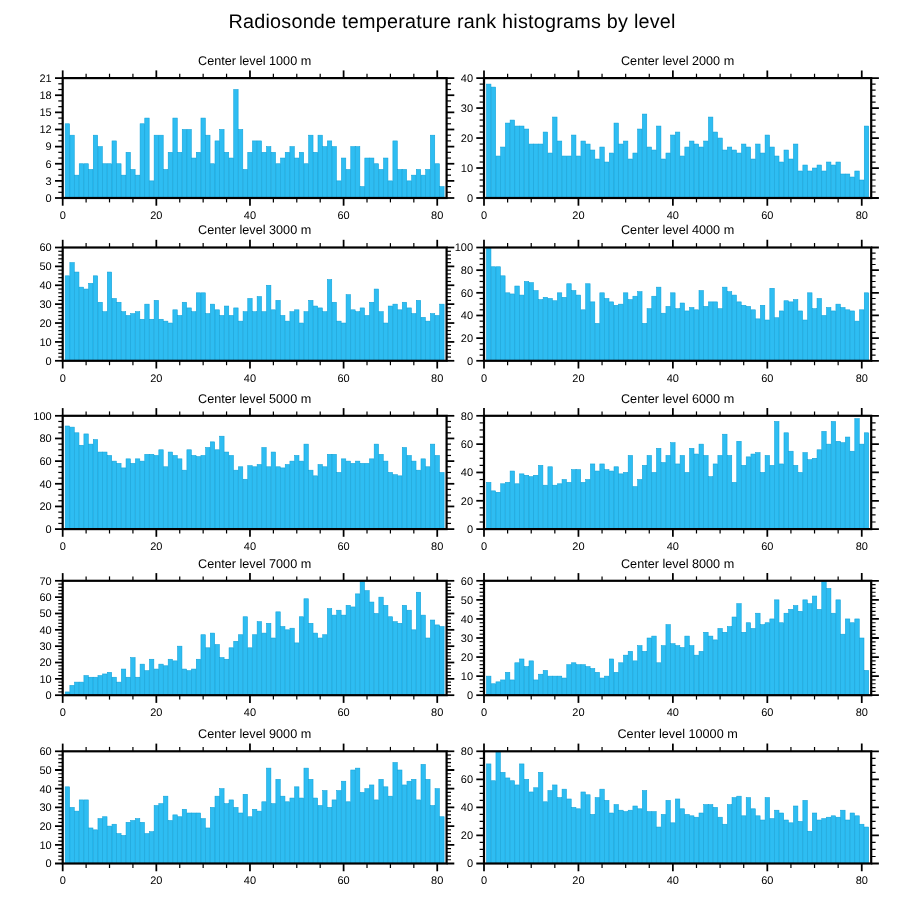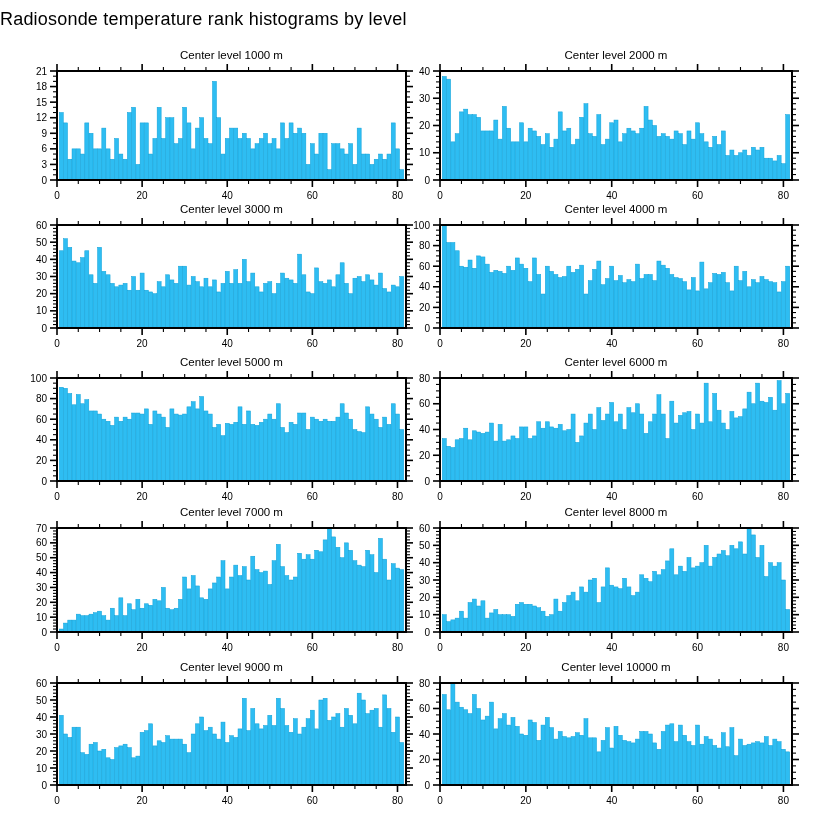--- a/index.html
+++ b/index.html
@@ -1,18 +1,18 @@
 <!DOCTYPE html>
 <html><head>
 <meta charset="utf-8">
 <style>
   html,body{margin:0;padding:0;background:#ffffff;}
   body{font-family:"Liberation Sans", sans-serif; color:#000;}
   #figure{position:relative;width:822px;height:824px;background:#fff;overflow:hidden;}
-  #main-title{position:absolute;top:9px;left:0;width:822px;
+  #main-title{position:absolute;top:9px;left:0;width:822px;text-align:center;
               font-size:18px;letter-spacing:0.2px;color:#000;}
   svg text{font-family:"Liberation Sans", sans-serif;fill:#000;}
 </style>
 </head>
 <body>
 
 <div id="figure">
   <div id="main-title">Radiosonde temperature rank histograms by level</div>
   <svg id="charts" width="822" height="824" viewBox="0 0 822 824" xmlns="http://www.w3.org/2000/svg" style="position:absolute;top:0;left:0;">
       <g>

